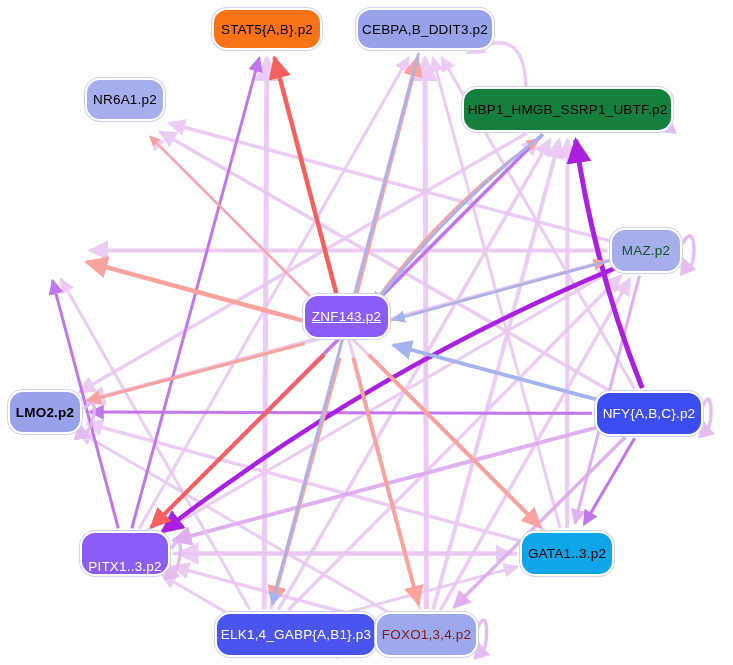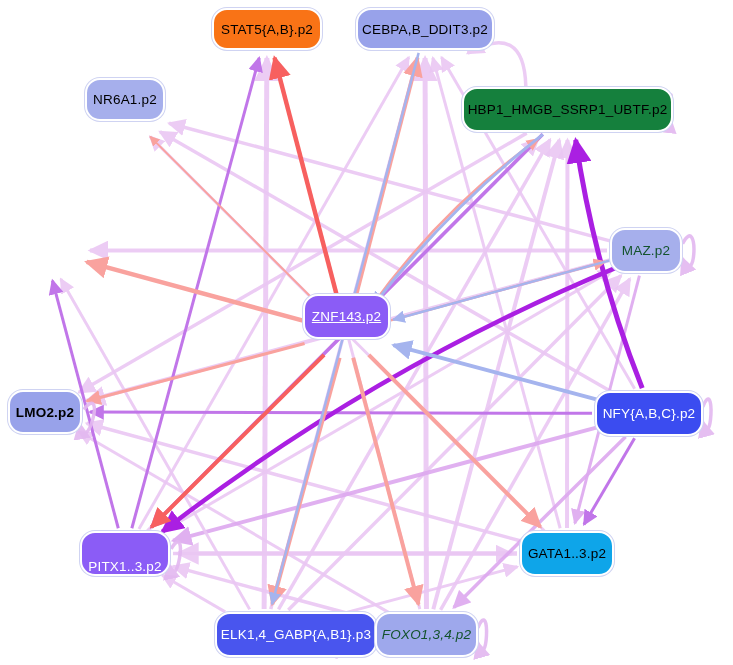--- a/index.html
+++ b/index.html
@@ -132,16 +132,16 @@
     </div>
     <div class="node" style="left: 80px; top: 531px; width: 90px; height: 45px; background: #8b5cf6; color: rgb(255, 255, 255); align-items: flex-end;">
       <span>PITX1..3.p2</span>
     </div>
     <div class="node" style="left: 520px; top: 531px; width: 94px; height: 45px; background: #0ea5e9; color: rgb(0, 0, 0);">
       <span>GATA1..3.p2</span>
     </div>
     <div class="node" style="left: 183px; top: 612px; width: 162px; height: 45px; background: rgb(73, 85, 238); color: rgb(255, 255, 255); margin-left: 32px;">
       <span>ELK1,4_GABP{A,B1}.p3</span>
     </div>
-    <div class="node" style="left: 375px; top: 612px; width: 103px; height: 45px; background: rgb(158, 168, 236); color: #14532d; font-style: italic;">
+    <div class="node" style="left: 375px; top: 612px; width: 103px; height: 45px; background: rgb(158, 168, 236); color: #7f1d1d;">
       <span>FOXO1,3,4.p2</span>
     </div>
   </div>
 
 </body></html>

